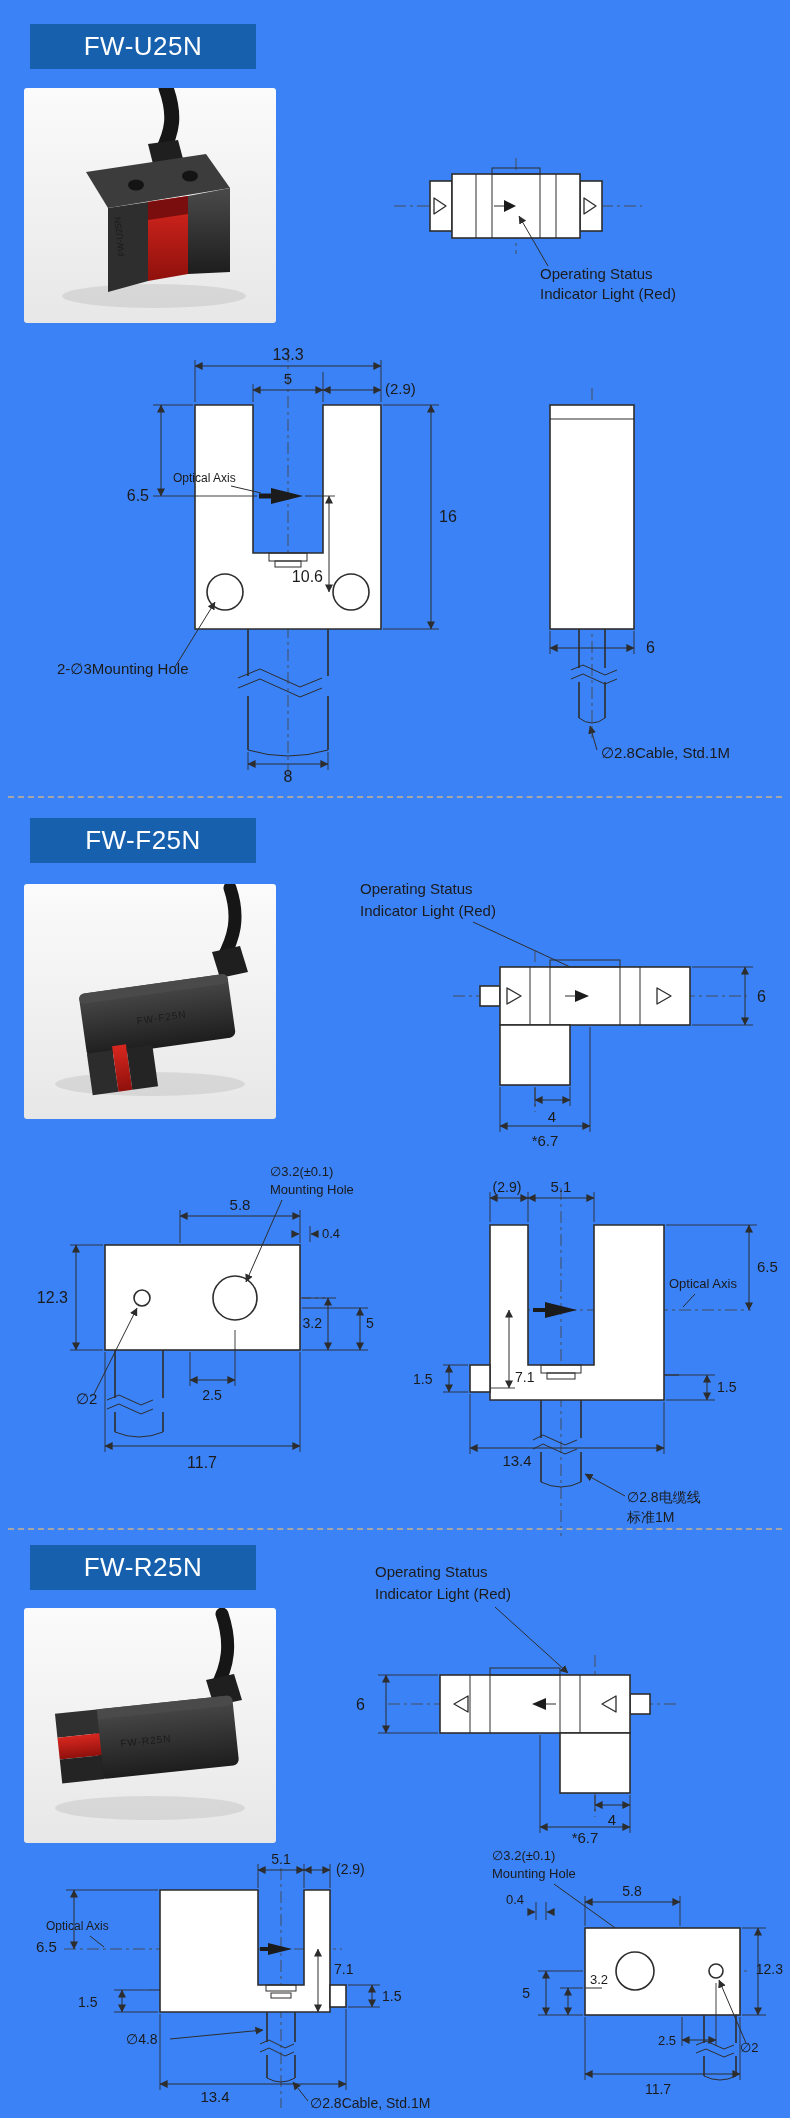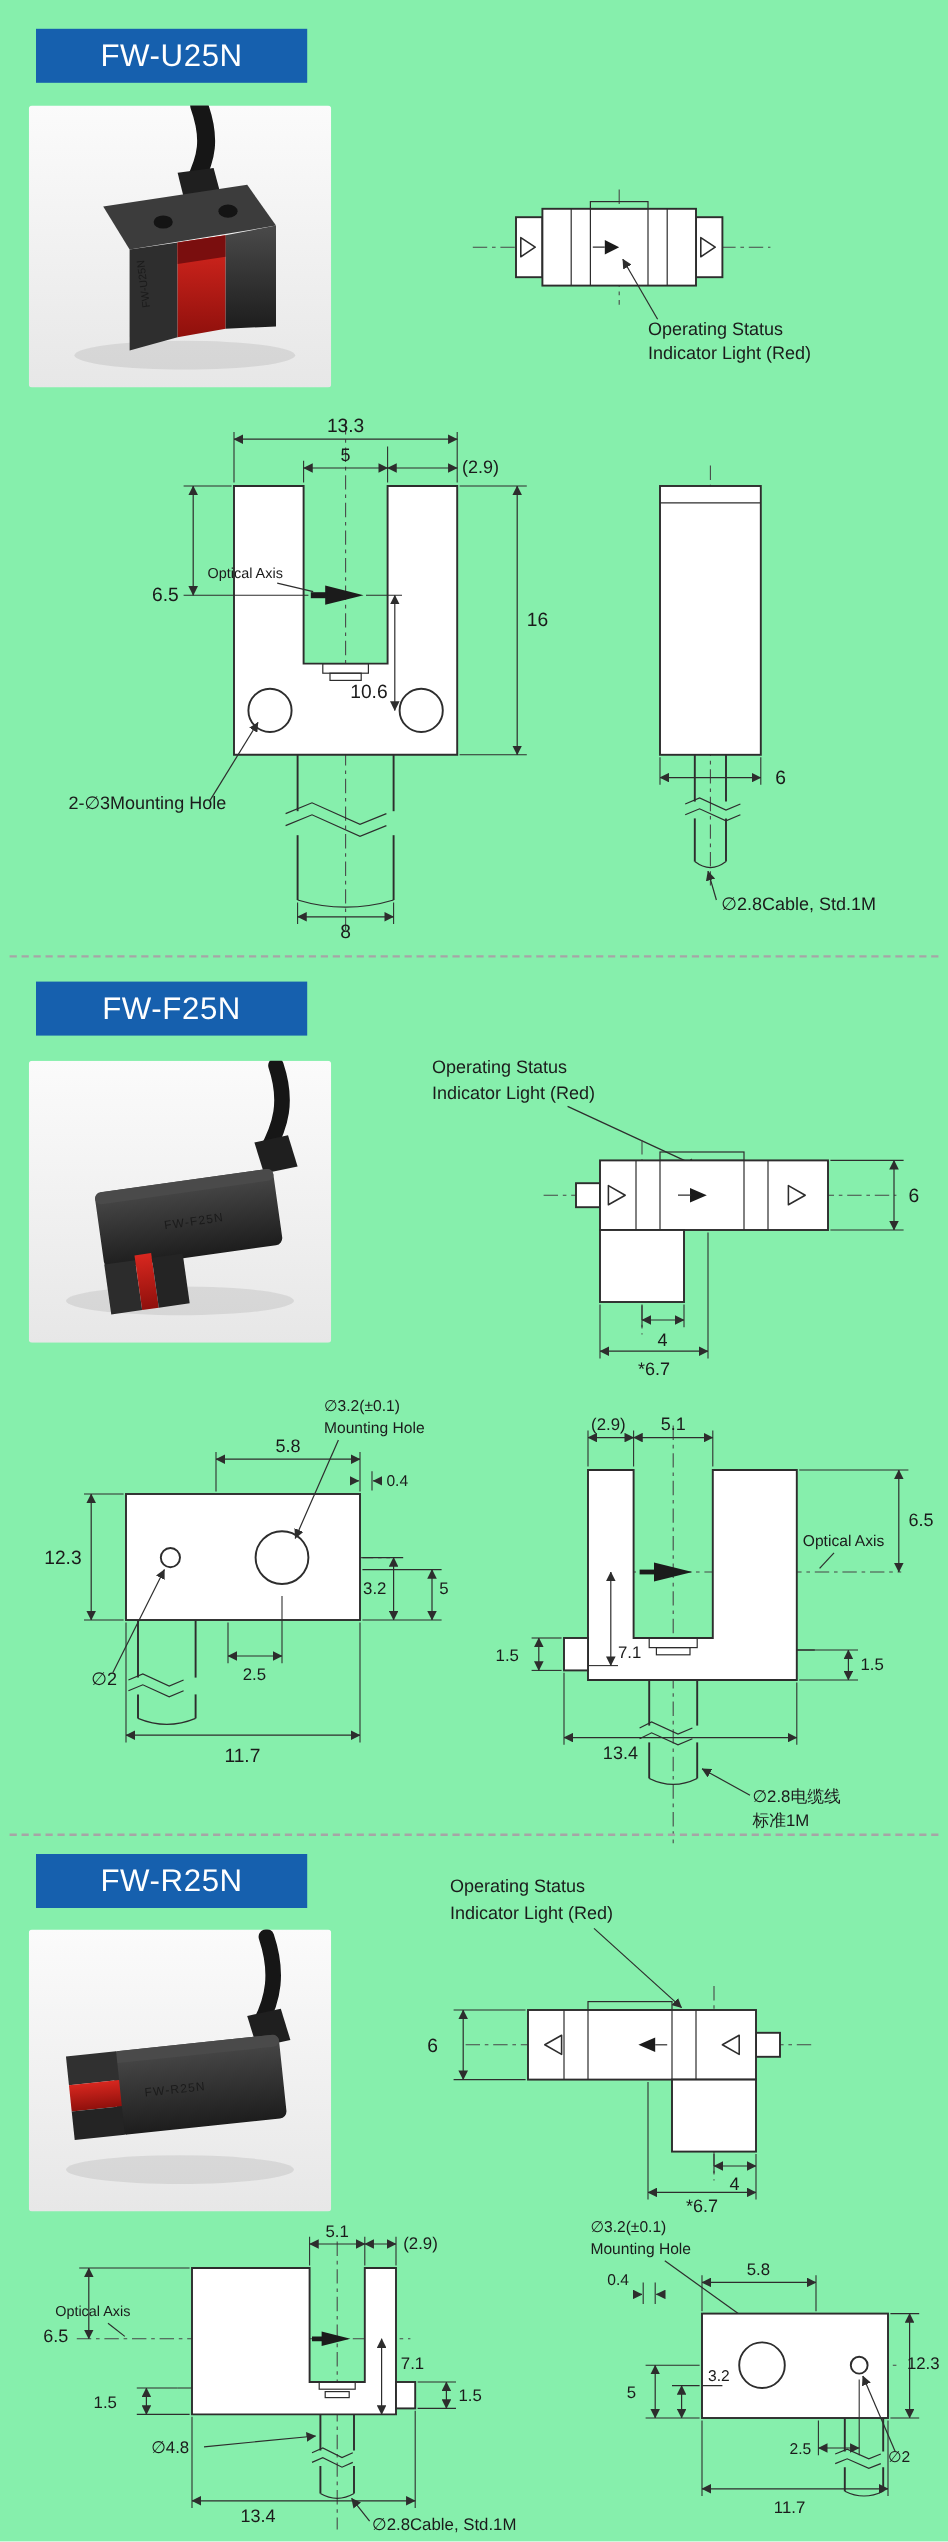--- a/index.html
+++ b/index.html
@@ -1,17 +1,17 @@
 <!DOCTYPE html>
 <html><head>
 <meta charset="utf-8">
 <style>
   *{margin:0;padding:0;box-sizing:border-box}
   html,body{background:#fff}
-  .page{position:relative;width:790px;height:2118px;background:#86efac;overflow:hidden;
+  .page{position:relative;width:790px;height:2118px;background:#3b82f6;overflow:hidden;
         font-family:"Liberation Sans",sans-serif;color:#1b1b1b}
   .abs{position:absolute}
   .badge{position:absolute;width:226px;height:45px;background:#1660ae;color:#fff;
          display:flex;align-items:center;justify-content:center;font-size:26px;letter-spacing:.5px}
   .sep{position:absolute;left:8px;width:774px;border-top:2px dashed #a6a6a6}
   svg text{font-family:"Liberation Sans",sans-serif;fill:#1b1b1b}
   .t16{font-size:16px}.t15{font-size:15px}.t14{font-size:14px}.t13{font-size:13px}.t12{font-size:12px}
   .mid{text-anchor:middle}.end{text-anchor:end}
   .ol{fill:#fff;stroke:#2d2d2d;stroke-width:1.6;stroke-linejoin:miter}
   .oln{fill:none;stroke:#2d2d2d;stroke-width:1.6}

